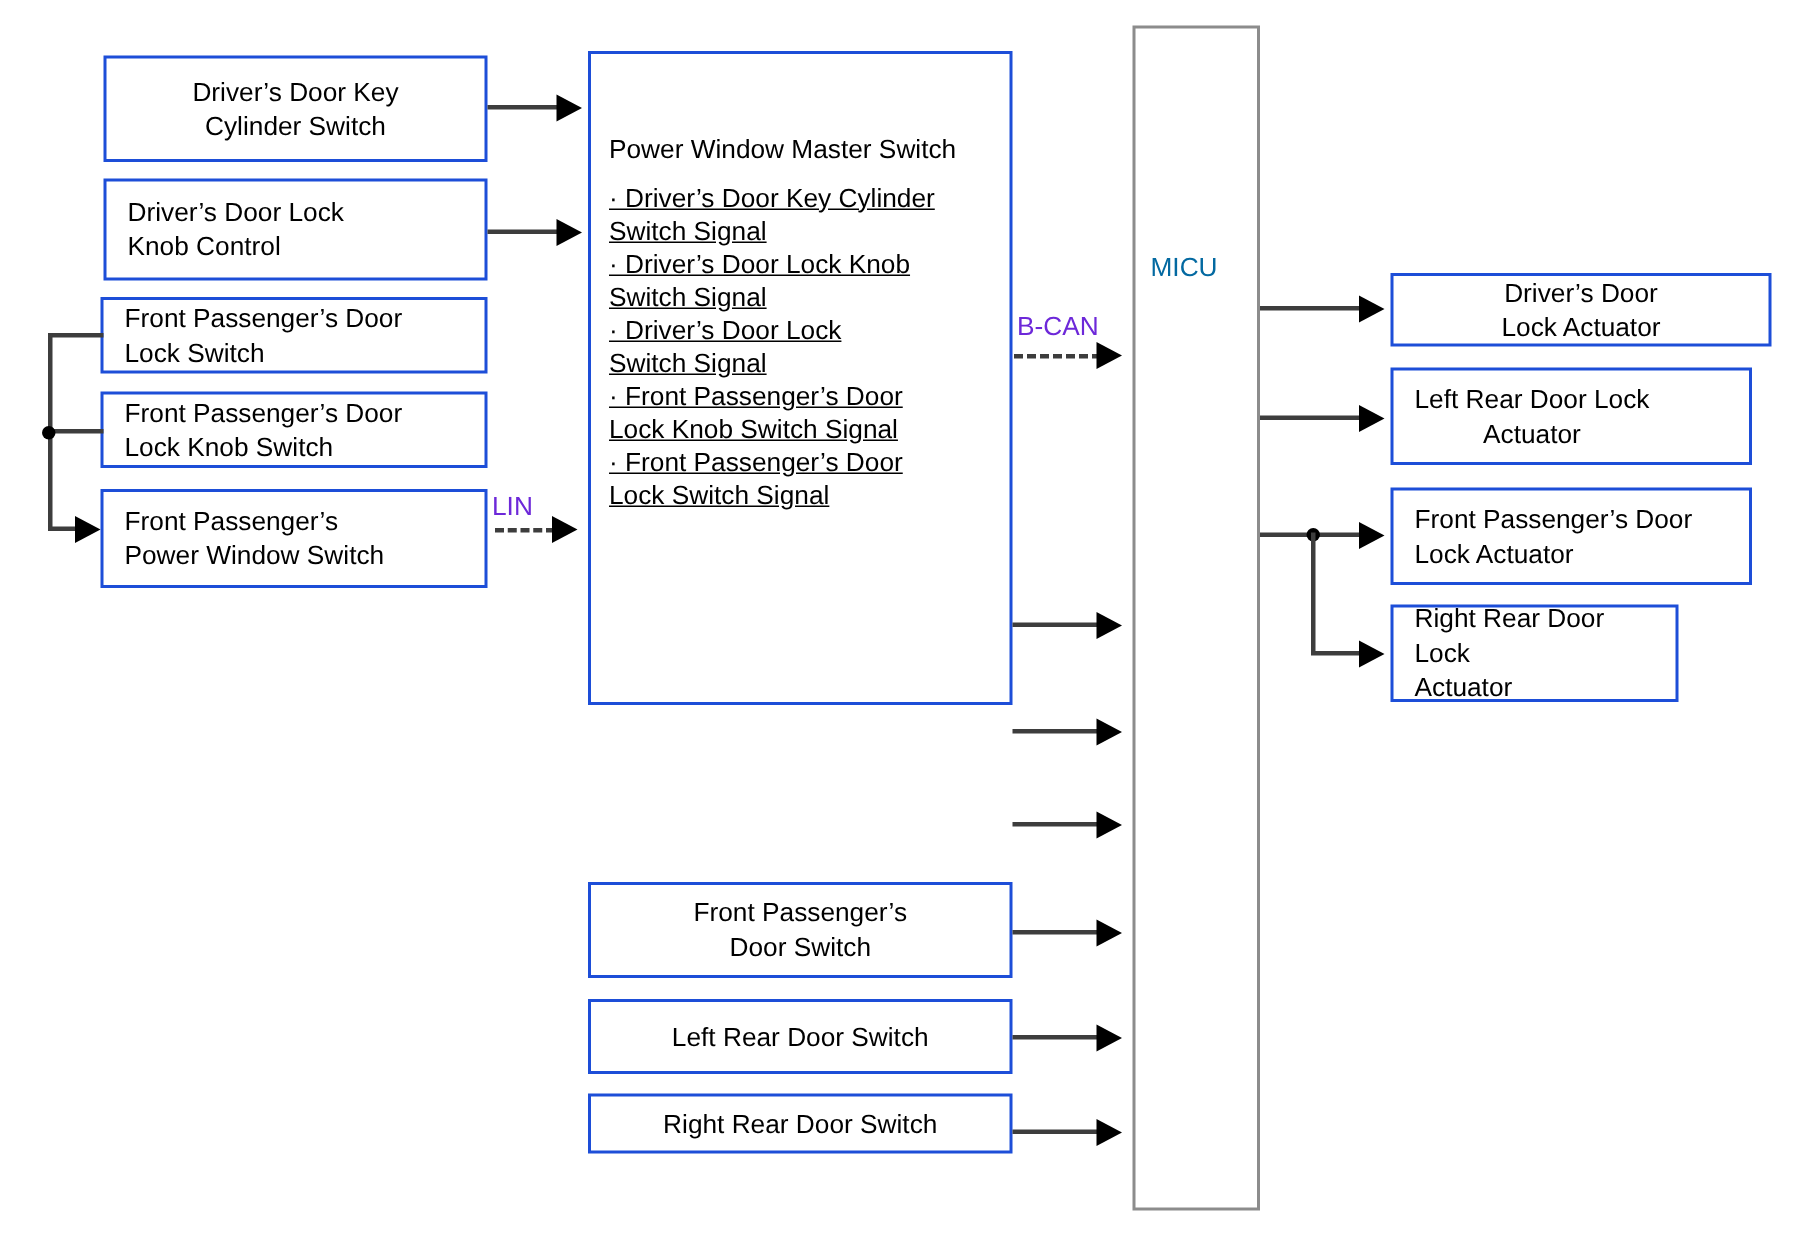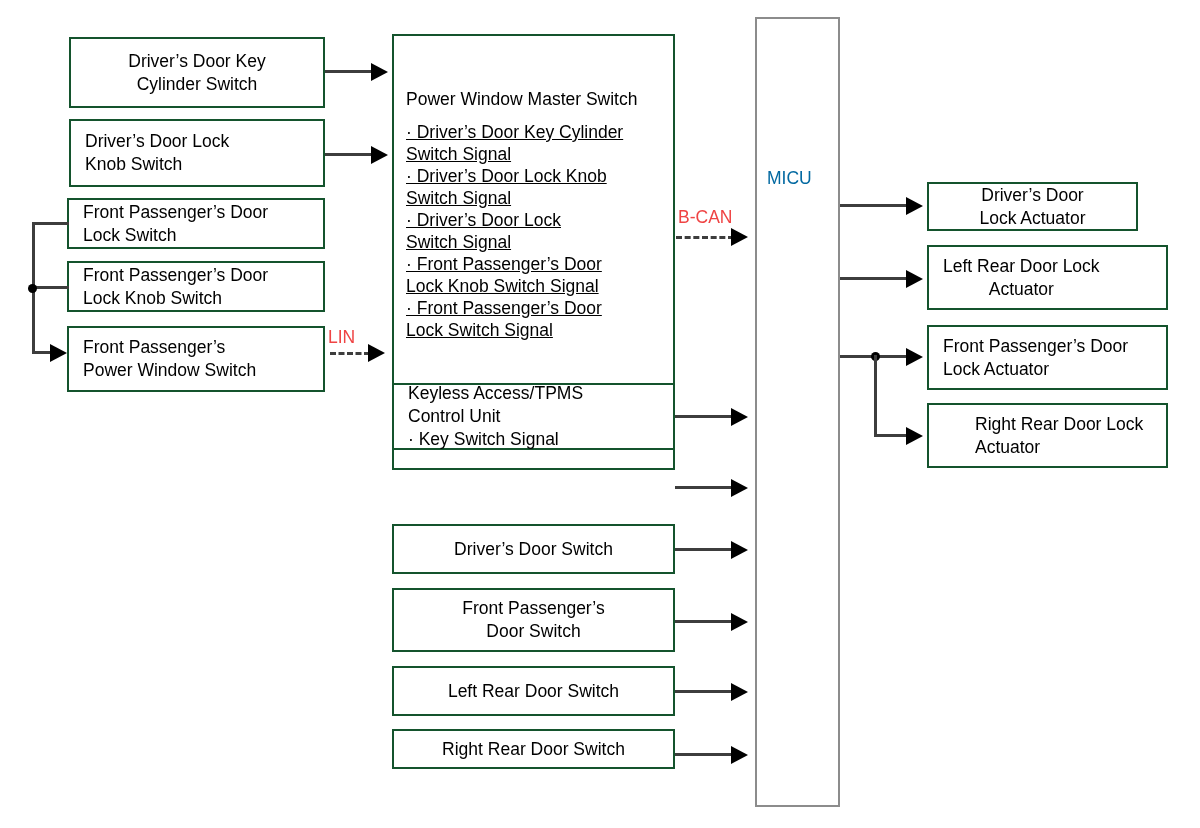--- a/index.html
+++ b/index.html
@@ -12,21 +12,21 @@
     width:1200px;
     height:828px;
     background:#ffffff;
     overflow:hidden;
   }
   
   .box{
     position:absolute;
     box-sizing:border-box;
     background:#ffffff;
-    border:2px solid #14532d;
+    border:2px solid #1d4ed8;
     display:flex;
     flex-direction:column;
     justify-content:center;
     color:#000000;
     font-size:17.5px;
     line-height:1.30;
     white-space:pre-line;
   }
   .box.center-txt{align-items:center;text-align:center;}
   .box.left-txt{align-items:flex-start;text-align:left;}
@@ -84,37 +84,37 @@
   }
   .dot{
     position:absolute;
     width:9px;height:9px;
     border-radius:50%;
     background:#000000;
   }
   .edge-label{
     position:absolute;
     font-size:17.5px;
-    color:#ef4444;
+    color:#6d28d9;
     white-space:nowrap;
   }
 </style>
 </head>
 <body>
 
 <div id="stage">
 
   <div class="box center-txt" style="left:69px;top:37px;width:256px;height:71px;">
     <div class="pad">Driver’s Door Key
 Cylinder Switch</div>
   </div>
 
   <div class="box left-txt" style="left:69px;top:119px;width:256px;height:68px;">
     <div class="pad">Driver’s Door Lock
-Knob Switch</div>
+Knob Control</div>
   </div>
 
   <div class="box left-txt" style="left:67px;top:198px;width:258px;height:51px;">
     <div class="pad">Front Passenger’s Door
 Lock Switch</div>
   </div>
 
   <div class="box left-txt" style="left:67px;top:261px;width:258px;height:51px;">
     <div class="pad">Front Passenger’s Door
 Lock Knob Switch</div>
@@ -149,30 +149,22 @@
 · Driver’s Door Lock Knob
 Switch Signal
 · Driver’s Door Lock
 Switch Signal
 · Front Passenger’s Door
 Lock Knob Switch Signal
 · Front Passenger’s Door
 Lock Switch Signal</div>
   </div>
 
-  <div class="box left-txt" style="left:392px;top:383px;width:283px;height:67px;">
-    <div class="pad">Keyless Access/TPMS
-Control Unit
-    · Key Switch Signal</div>
-  </div>
-
-
-  <div class="box center-txt" style="left:392px;top:524px;width:283px;height:50px;">
-    <div class="pad">Driver’s Door Switch</div>
-  </div>
+
+
 
   <div class="box center-txt" style="left:392px;top:588px;width:283px;height:64px;">
     <div class="pad">Front Passenger’s
 Door Switch</div>
   </div>
 
   <div class="box center-txt" style="left:392px;top:666px;width:283px;height:50px;">
     <div class="pad">Left Rear Door Switch</div>
   </div>
 
@@ -211,33 +203,33 @@
   <div class="hline" style="left:840px;top:277px;width:68px;"></div>
   <div class="arrow" style="left:906px;top:270px;"></div>
 
   <div class="hline" style="left:840px;top:355px;width:68px;"></div>
   <div class="dot" style="left:871px;top:352px;"></div>
   <div class="vline" style="left:874px;top:355px;height:80px;"></div>
   <div class="hline" style="left:874px;top:434px;width:34px;"></div>
   <div class="arrow" style="left:906px;top:348px;"></div>
   <div class="arrow" style="left:906px;top:427px;"></div>
 
-  <div class="box center-txt" style="left:927px;top:182px;width:211px;height:49px;text-align:center;">
+  <div class="box center-txt" style="left:927px;top:182px;width:254px;height:49px;text-align:center;">
     <div class="pad">Driver’s Door
 Lock Actuator</div>
   </div>
 
   <div class="box left-txt" style="left:927px;top:245px;width:241px;height:65px;text-align:center;">
     <div class="pad">Left Rear Door Lock
 Actuator</div>
   </div>
 
   <div class="box left-txt" style="left:927px;top:325px;width:241px;height:65px;">
     <div class="pad">Front Passenger’s Door
 Lock Actuator</div>
   </div>
 
-  <div class="box left-txt" style="left:927px;top:403px;width:241px;height:65px;padding-left:32px;">
+  <div class="box left-txt" style="left:927px;top:403px;width:192px;height:65px;">
     <div class="pad">Right Rear Door Lock
 Actuator</div>
   </div>
 
 </div>
 
 </body></html>

